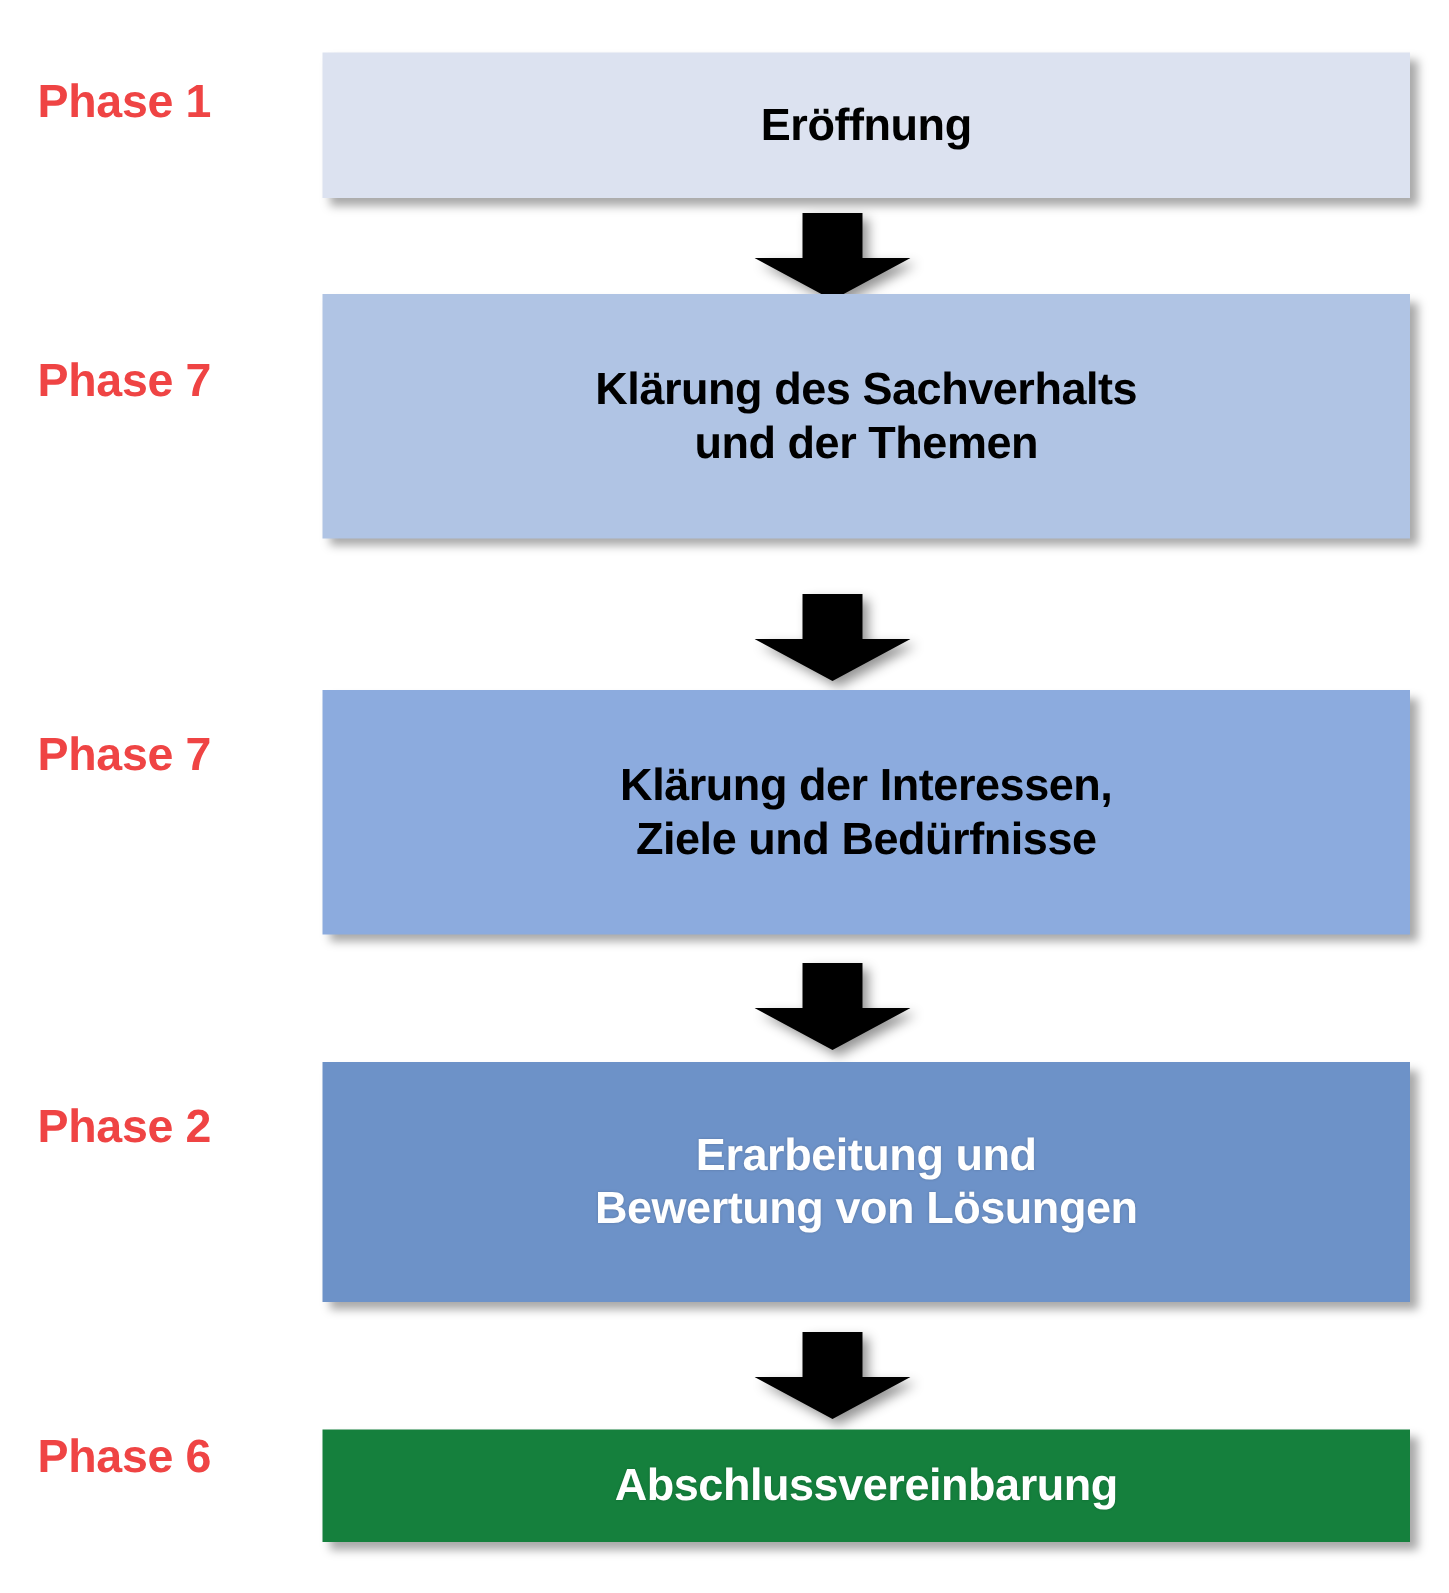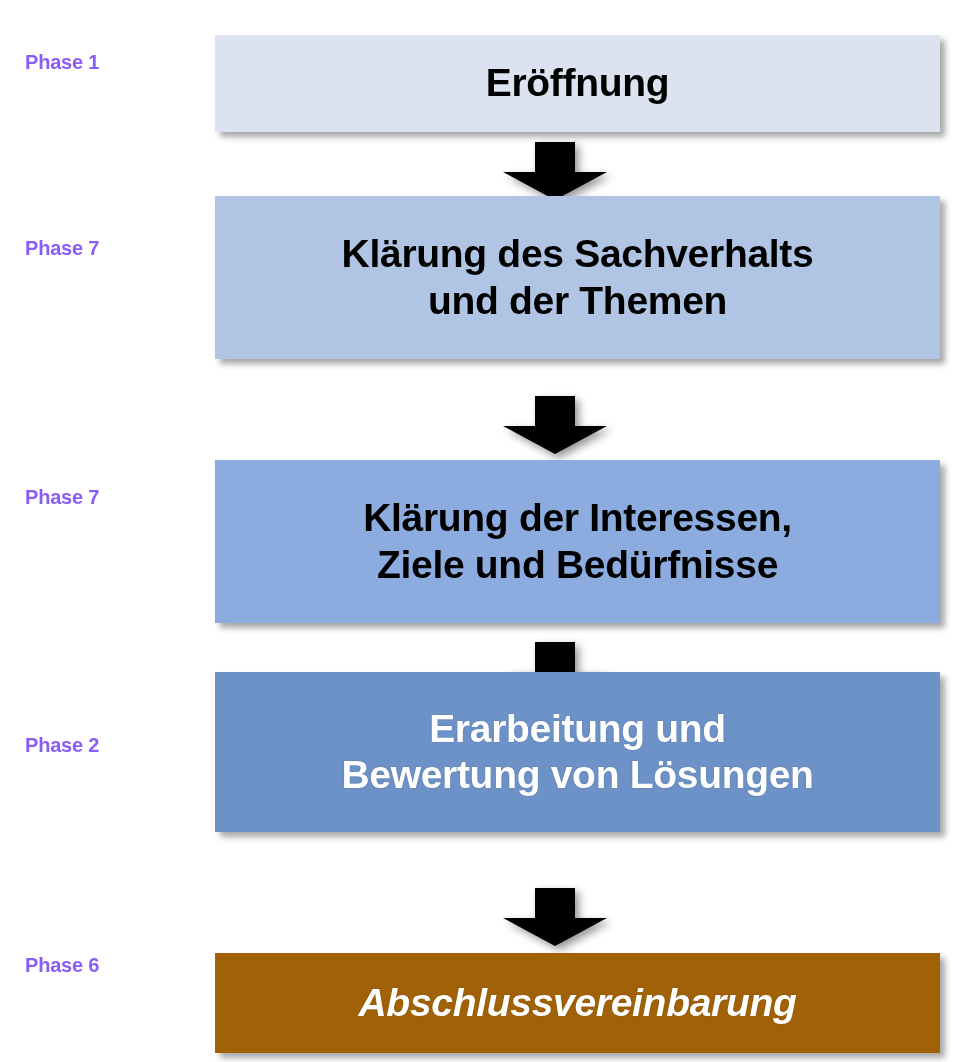--- a/index.html
+++ b/index.html
@@ -18,42 +18,42 @@
     position: relative;
     width: 966px;
     height: 1062px;
     background: #ffffff;
   }
 
   
   .phase-label {
     position: absolute;
     left: 25px;
-    font-size: 20px;
+    font-size: 31px;
     font-weight: bold;
-    color: #8b5cf6;
+    color: #ef4444;
     letter-spacing: -0.2px;
     white-space: nowrap;
     line-height: 1;
   }
 
   
   .phase-box {
     position: absolute;
     left: 215px;
     width: 725px;
     box-sizing: border-box;
     display: flex;
     align-items: center;
     justify-content: center;
     text-align: center;
     box-shadow: 5px 5px 6px rgba(0,0,0,0.34);
   }
   .phase-box-text {
-    font-size: 39px;
+    font-size: 30px;
     font-weight: bold;
     line-height: 1.18;
     padding: 0 14px;
     letter-spacing: -0.3px;
     white-space: pre-line;
   }
   .text-dark  { color: #000000; }
   .text-light {
     color: #ffffff;
     text-shadow: 0 0 2px rgba(0,0,0,0.18);
@@ -102,29 +102,29 @@
 Ziele und Bedürfnisse</span>
   </div>
 
   <div class="arrow-connector" style="left:503px; top:642px;">
     <svg viewBox="0 0 104 58" xmlns="http://www.w3.org/2000/svg">
       <polygon points="32,0 72,0 72,30 104,30 52,58 0,30 32,30" fill="#000000"></polygon>
     </svg>
   </div>
 
   <div class="phase-label" style="top:735px;">Phase 2</div>
-  <div class="phase-box" style="top:672px; height:160px; background:#6d92c8;">
+  <div class="phase-box" style="top:708px; height:160px; background:#6d92c8;">
     <span class="phase-box-text text-light">Erarbeitung und
 Bewertung von Lösungen</span>
   </div>
 
   <div class="arrow-connector" style="left:503px; top:888px;">
     <svg viewBox="0 0 104 58" xmlns="http://www.w3.org/2000/svg">
       <polygon points="32,0 72,0 72,30 104,30 52,58 0,30 32,30" fill="#000000"></polygon>
     </svg>
   </div>
 
   <div class="phase-label" style="top:955px;">Phase 6</div>
-  <div class="phase-box" style="top:953px; height:100px; background:#a16207;font-style:italic;">
+  <div class="phase-box" style="top:953px; height:75px; background:#15803d;">
     <span class="phase-box-text text-light">Abschlussvereinbarung</span>
   </div>
 
 </div>
 
 </body></html>

